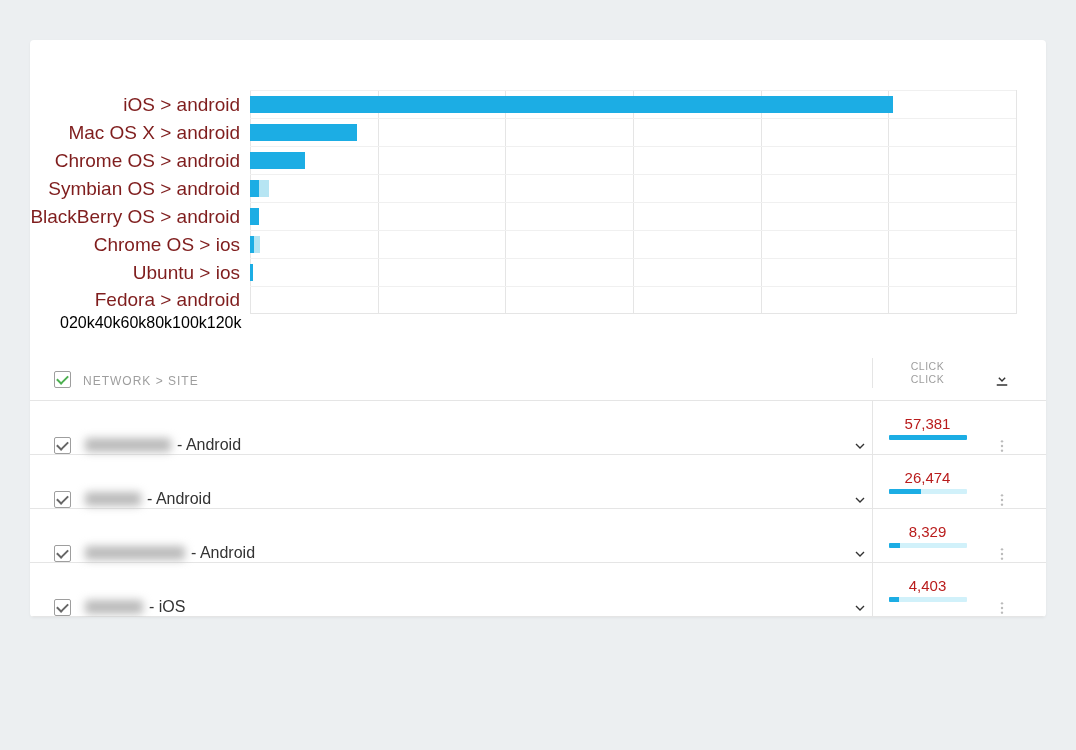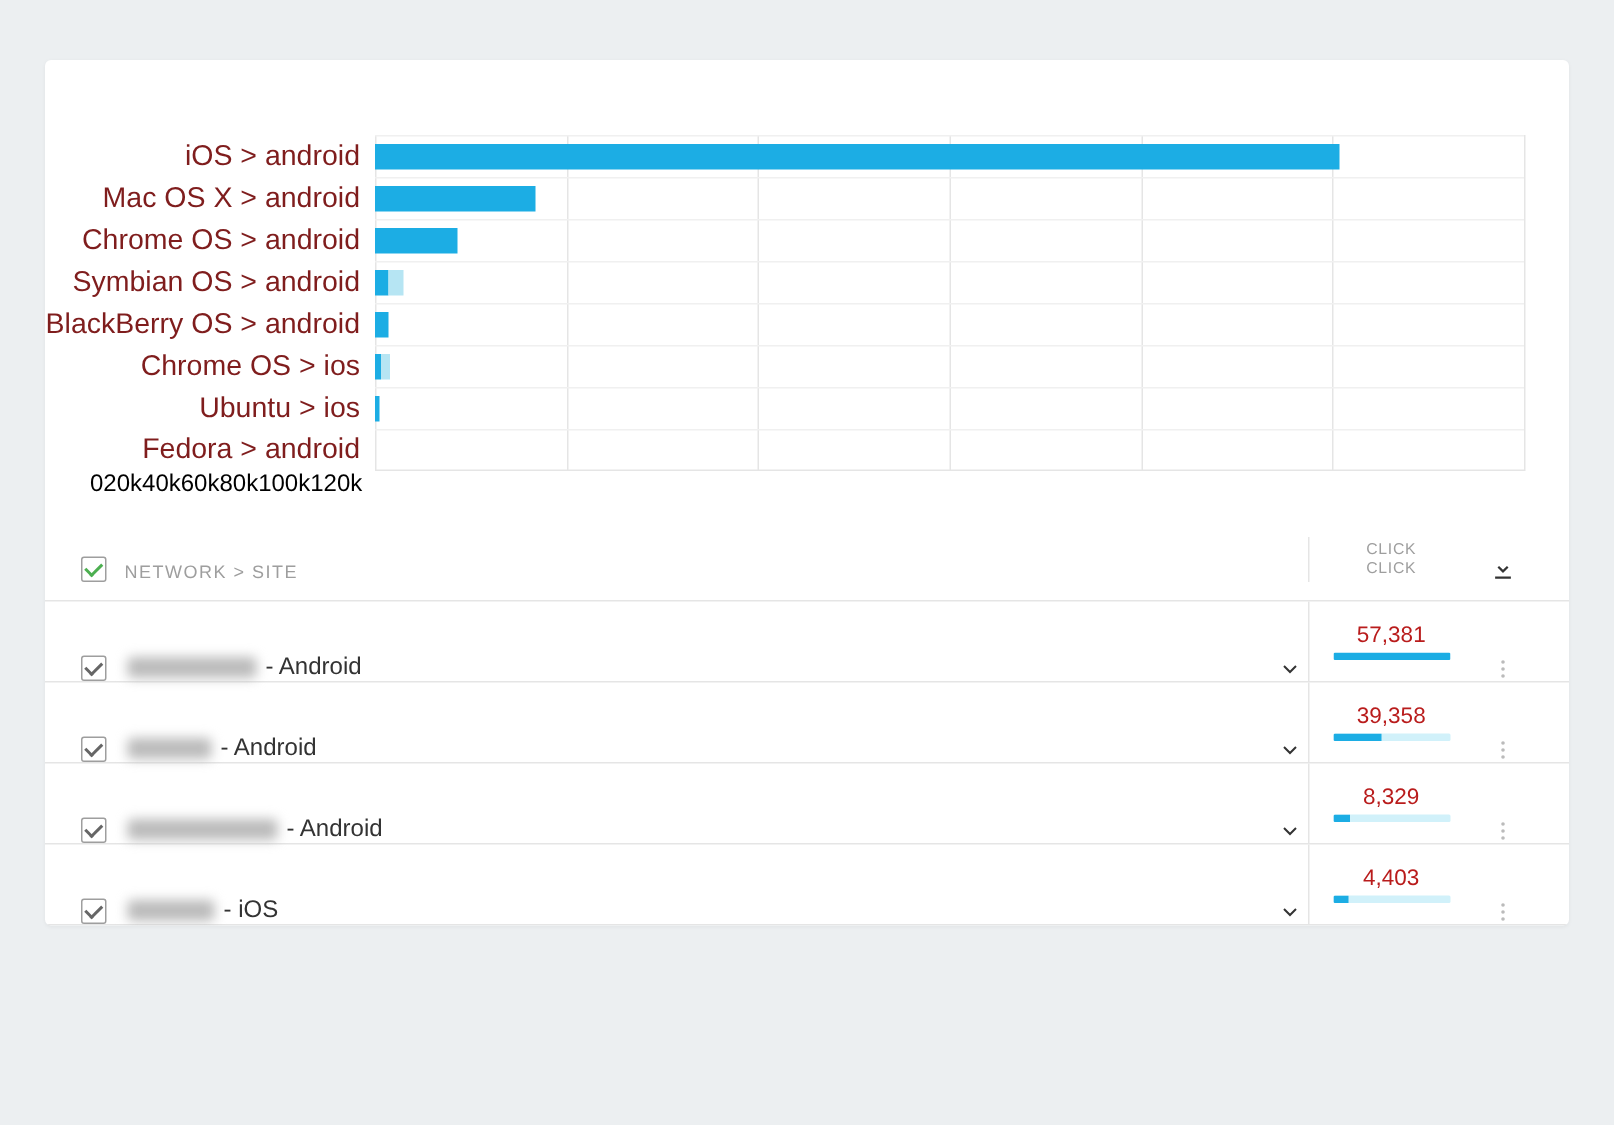--- a/index.html
+++ b/index.html
@@ -293,21 +293,21 @@
           <span class="blur" style="width: 56px;"></span>
           <span> - Android</span>
         </span>
         <span class="row-spacer"></span>
         <span class="chevron">
           <svg width="16" height="16" viewBox="0 0 24 24">
             <path fill="none" stroke="currentColor" stroke-width="2" d="M6 9l6 6 6-6"></path>
           </svg>
         </span>
         <div class="row-click">
-          <div class="num">39,358</div>
+          <div class="num">26,474</div>
           <div class="pbar">
             <div class="pfill" style="width: 41.2645%;"></div>
           </div>
         </div>
         <span class="row-menu">
           <svg width="16" height="16" viewBox="0 0 24 24">
             <circle cx="12" cy="5" r="1.8" fill="currentColor"></circle>
             <circle cx="12" cy="12" r="1.8" fill="currentColor"></circle>
             <circle cx="12" cy="19" r="1.8" fill="currentColor"></circle>
           </svg>

